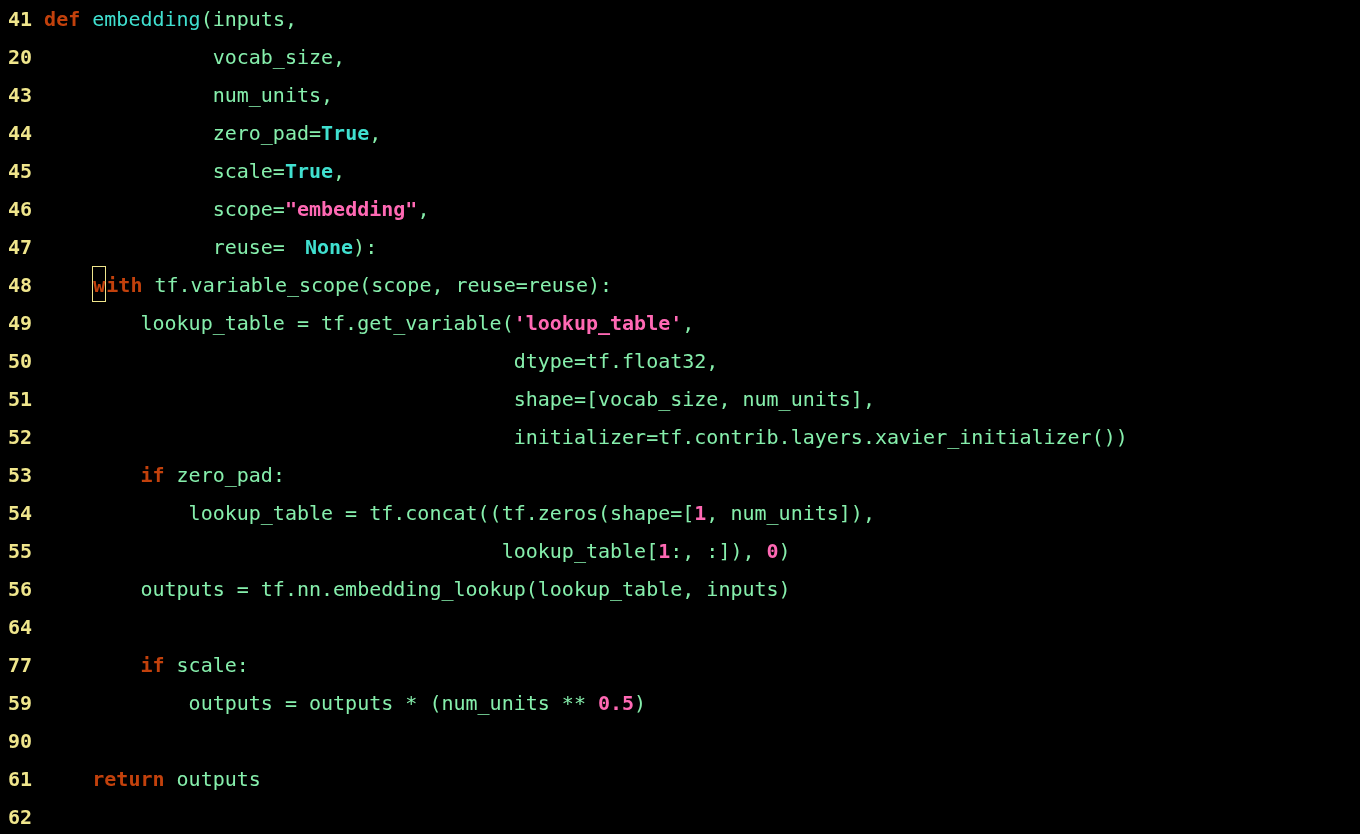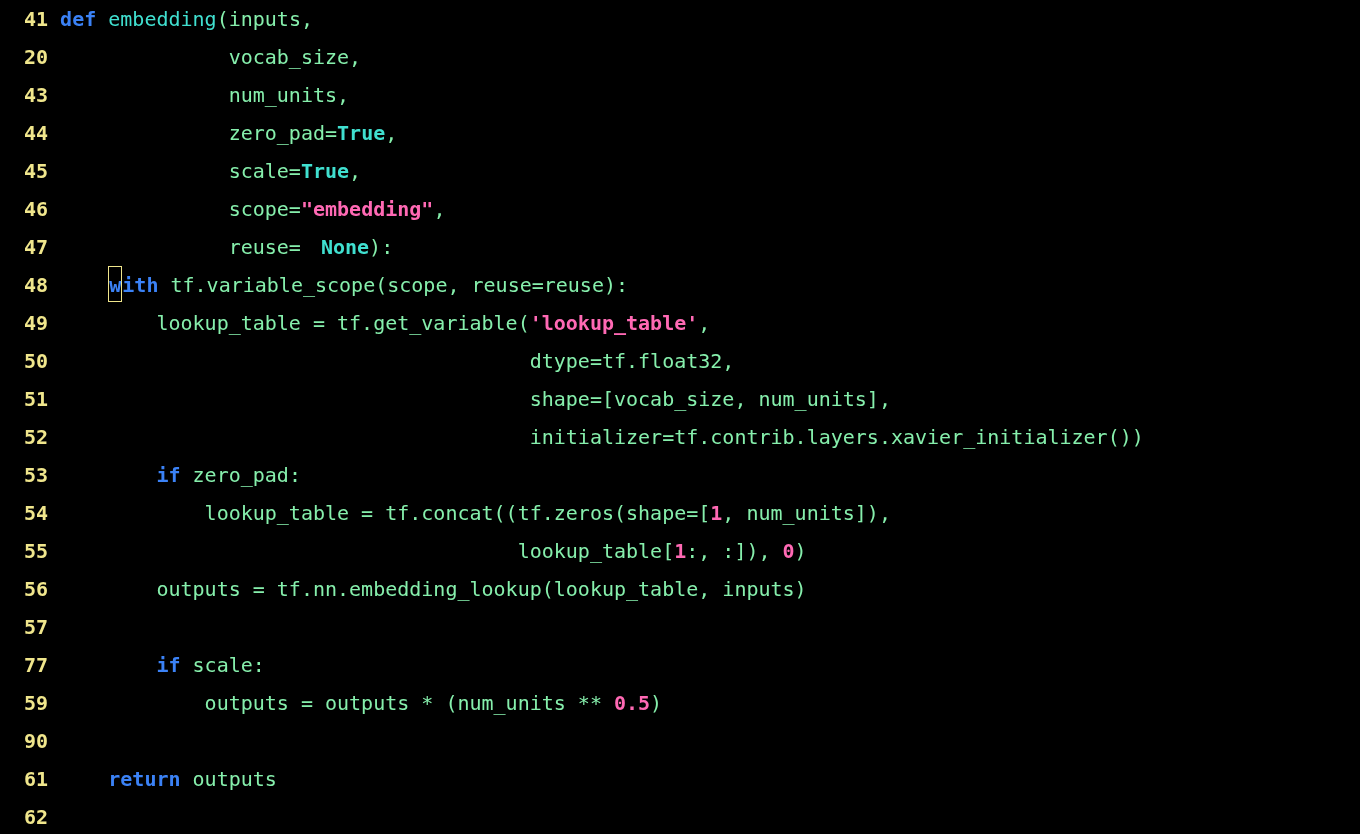--- a/index.html
+++ b/index.html
@@ -15,37 +15,37 @@
     }
     .editor {
       display: flex;
       width: 100%;
       height: 100%;
     }
     .gutter {
       background: #000000;
       text-align: right;
       padding-right: 12px;
-      padding-left: 24px;
+      padding-left: 8px;
       user-select: none;
       flex-shrink: 0;
     }
     .line-number {
       color: #f0e68c;
       font-weight: bold;
     }
     .code {
       flex: 1;
       color: #ffffff;
       white-space: pre;
     }
     .code-line {
       height: 38px;
     }
-    .tok-keyword { color: #3b82f6; font-weight: bold; }
+    .tok-keyword { color: #c2410c; font-weight: bold; }
     .tok-funcname { color: #40e0d0; }
     .tok-bool { color: #40e0d0; font-weight: bold; }
     .tok-none { color: #40e0d0; font-weight: bold; margin-left: 20px; }
     .tok-string { color: #ff69b4; font-weight: bold; }
     .tok-number { color: #ff69b4; font-weight: bold; }
     .tok-punct { color: #86efac; }
     .cursor-box {
       border: 1px solid #f0e68c;
       padding: 0 0px;
       display: inline-block;
@@ -68,21 +68,21 @@
       <div class="line-number">47</div>
       <div class="line-number">48</div>
       <div class="line-number">49</div>
       <div class="line-number">50</div>
       <div class="line-number">51</div>
       <div class="line-number">52</div>
       <div class="line-number">53</div>
       <div class="line-number">54</div>
       <div class="line-number">55</div>
       <div class="line-number">56</div>
-      <div class="line-number">57</div>
+      <div class="line-number">64</div>
       <div class="line-number">77</div>
       <div class="line-number">59</div>
       <div class="line-number">90</div>
       <div class="line-number">61</div>
       <div class="line-number">62</div>
     </div>
   <div class="code"><div class="code-line"><span class="tok-keyword">def</span><span class="tok-punct"> </span><span class="tok-funcname">embedding</span><span class="tok-punct">(inputs,</span></div><div class="code-line"><span class="tok-punct">              vocab_size,</span></div><div class="code-line"><span class="tok-punct">              num_units,</span></div><div class="code-line"><span class="tok-punct">              zero_pad=</span><span class="tok-bool">True</span><span class="tok-punct">,</span></div><div class="code-line"><span class="tok-punct">              scale=</span><span class="tok-bool">True</span><span class="tok-punct">,</span></div><div class="code-line"><span class="tok-punct">              scope=</span><span class="tok-string">"embedding"</span><span class="tok-punct">,</span></div><div class="code-line"><span class="tok-punct">              reuse=</span><span class="tok-none">None</span><span class="tok-punct">):</span></div><div class="code-line"><span class="tok-punct">    </span><span class="cursor-box tok-keyword">w</span><span class="tok-keyword">ith</span><span class="tok-punct"> tf.variable_scope(scope, reuse=reuse):</span></div><div class="code-line"><span class="tok-punct">        lookup_table = tf.get_variable(</span><span class="tok-string">'lookup_table'</span><span class="tok-punct">,</span></div><div class="code-line"><span class="tok-punct">                                       dtype=tf.float32,</span></div><div class="code-line"><span class="tok-punct">                                       shape=[vocab_size, num_units],</span></div><div class="code-line"><span class="tok-punct">                                       initializer=tf.contrib.layers.xavier_initializer())</span></div><div class="code-line"><span class="tok-punct">        </span><span class="tok-keyword">if</span><span class="tok-punct"> zero_pad:</span></div><div class="code-line"><span class="tok-punct">            lookup_table = tf.concat((tf.zeros(shape=[</span><span class="tok-number">1</span><span class="tok-punct">, num_units]),</span></div><div class="code-line"><span class="tok-punct">                                      lookup_table[</span><span class="tok-number">1</span><span class="tok-punct">:, :]), </span><span class="tok-number">0</span><span class="tok-punct">)</span></div><div class="code-line"><span class="tok-punct">        outputs = tf.nn.embedding_lookup(lookup_table, inputs)</span></div><div class="code-line"><span class="tok-punct"></span></div><div class="code-line"><span class="tok-punct">        </span><span class="tok-keyword">if</span><span class="tok-punct"> scale:</span></div><div class="code-line"><span class="tok-punct">            outputs = outputs * (num_units ** </span><span class="tok-number">0.5</span><span class="tok-punct">)</span></div><div class="code-line"><span class="tok-punct"></span></div><div class="code-line"><span class="tok-punct">    </span><span class="tok-keyword">return</span><span class="tok-punct"> outputs</span></div><div class="code-line"><span class="tok-punct"></span></div></div>
 </div>
 
 </body></html>

